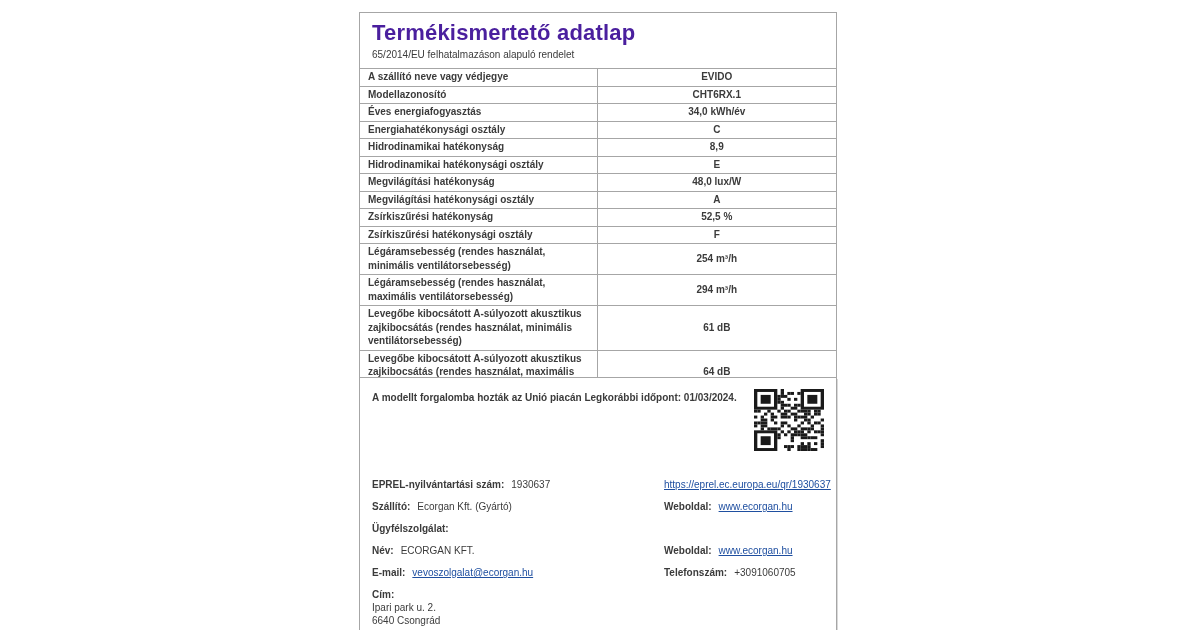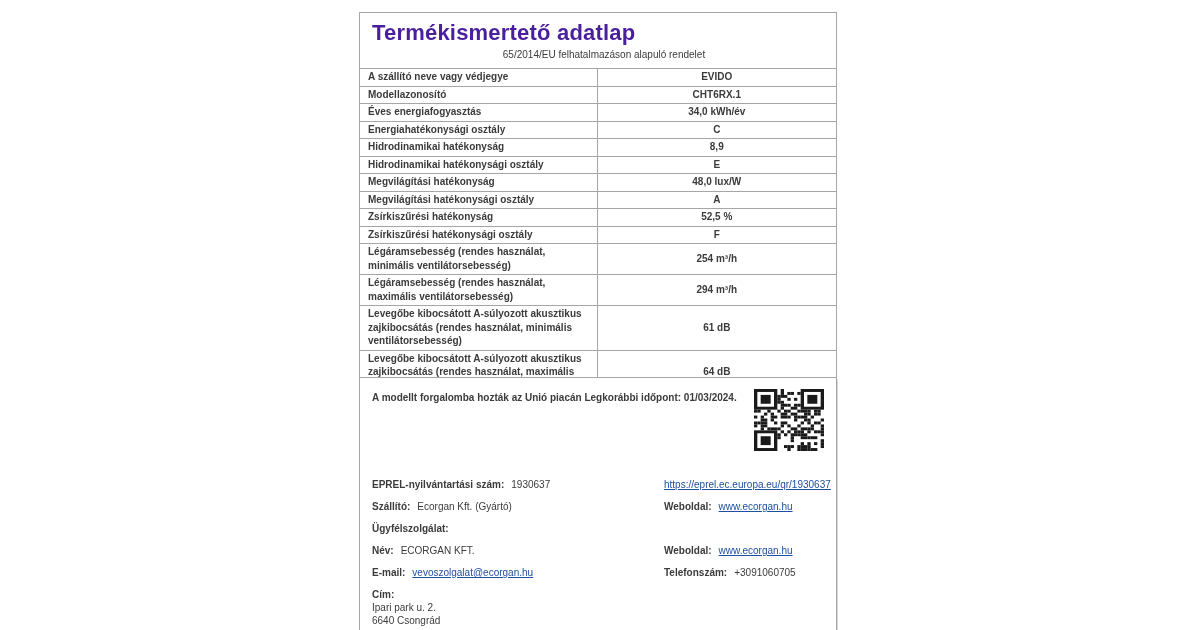--- a/index.html
+++ b/index.html
@@ -10,21 +10,21 @@
   .box{
     position:absolute;left:359px;width:478px;background:#fff;
     border:1px solid var(--border,#a6a6a6);box-sizing:border-box;
   }
   .box1{top:12px;}
   .box2{top:377px;height:320px;padding:10px 12px;box-shadow:1px 2px 0 #d9d9d9;}
   .page-title{
     margin:7px 0 3px 12px;font-size:22px;line-height:26px;font-weight:bold;
     color:var(--accent,#4a1f9e);letter-spacing:.2px;
   }
-  .subtitle{margin:0 0 7px 12px;font-size:10px;line-height:12px;color:#3b3b3b;text-align:center;}
+  .subtitle{margin:0 0 7px 12px;font-size:10px;line-height:12px;color:#3b3b3b;}
   table.spec{width:100%;border-collapse:collapse;}
   table.spec td{
     border:1px solid var(--border,#a6a6a6);font-size:10px;line-height:13.5px;
     padding:1px 8px 2px 8px;font-weight:600;color:#3b3b3b;vertical-align:middle;
   }
   table.spec td:first-child{width:49.8%;border-left:none;}
   table.spec td:last-child{border-right:none;text-align:center;font-weight:700;}
   table.spec tr:last-child td{border-bottom:none;}
   .market-row{display:flex;justify-content:space-between;align-items:flex-start;height:66px;}
   .market-row p{font-size:10px;line-height:13px;font-weight:700;margin:3px 0 0 0;max-width:380px;}

